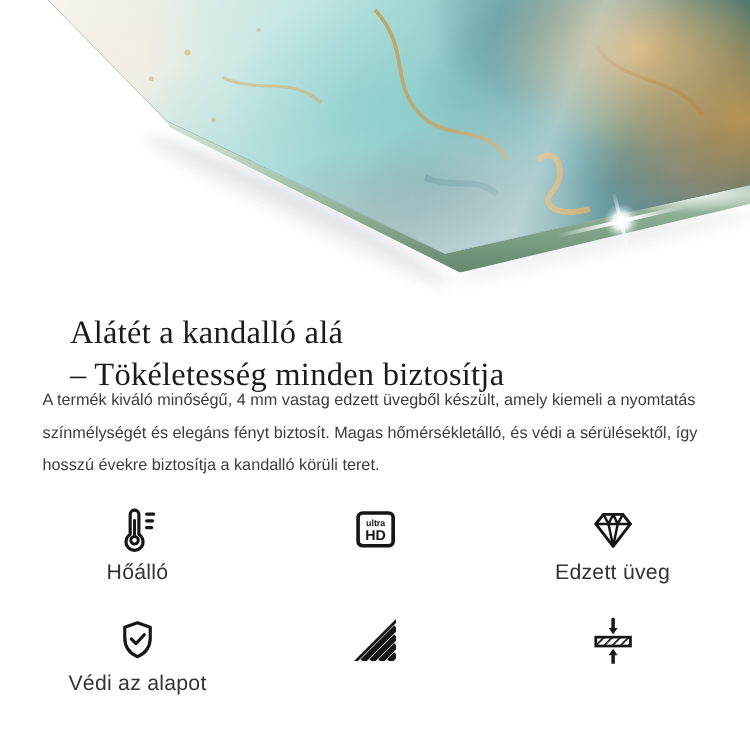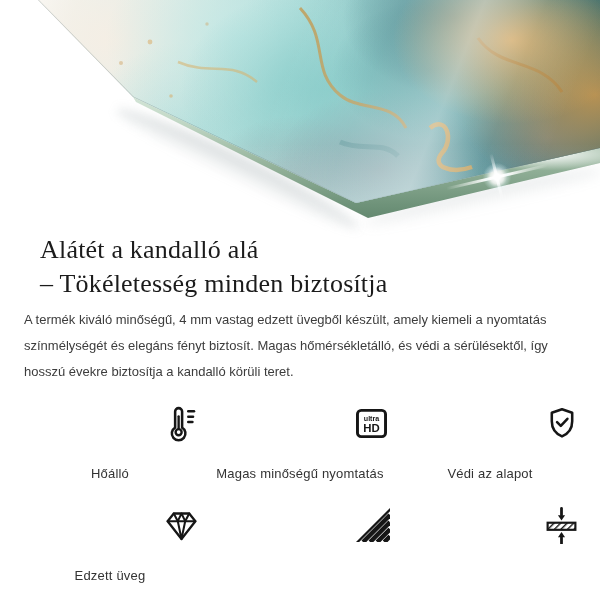--- a/index.html
+++ b/index.html
@@ -67,33 +67,33 @@
     width:28px;height:28px;transform:translate(-50%,-50%);
     background:radial-gradient(circle,#ffffff 0 16%,rgba(255,255,255,.8) 34%,rgba(230,248,250,.35) 52%,rgba(255,255,255,0) 72%);
   }
   
   .headline{
     position:absolute;left:40px;top:233px;
     font-family:"Liberation Serif","DejaVu Serif",serif;
     font-size:26px;line-height:34px;font-weight:400;color:#1b1b1b;letter-spacing:.2px;
   }
   .desc{
-    position:absolute;left:24px;top:307px;width:528px;
+    position:absolute;left:34px;top:307px;width:528px;
     font-size:13px;line-height:26px;color:#3c3c3c;
   }
   
   .features{
     position:absolute;left:15px;top:403px;width:570px;
     display:grid;grid-template-columns:repeat(3,1fr);row-gap:24px;
     justify-items:center;text-align:center;
   }
   .cell{width:180px;}
-  .ficon{height:40px;display:flex;align-items:center;justify-content:flex-end;}
+  .ficon{height:40px;display:flex;align-items:center;justify-content:center;}
   .ficon svg{display:block;}
-  .flabel{margin-top:23px;font-size:13px;color:#333333;letter-spacing:.2px;}
+  .flabel{margin-top:5px;font-size:17px;color:#333333;letter-spacing:.2px;}
   .ic{stroke:#161616;fill:none;stroke-linecap:round;stroke-linejoin:round;}
   .badge-t{font-family:"Liberation Sans",sans-serif;font-weight:bold;fill:#161616;}
 </style>
 </head>
 <body>
 
 <div class="stage">
 
   <div class="hero">
     <div class="shadow shadow-left"></div>
@@ -118,21 +118,21 @@
       <div class="sheen"></div>
     </div>
 
     <div class="glint">
       <span class="ray-a"></span>
       <span class="ray-b"></span>
       <span class="core"></span>
     </div>
   </div>
 
-  <h1 class="headline" style="margin:0;">
+  <h1 class="headline" style="margin:16px;">
     <span style="display:block">Alátét a kandalló alá</span>
     <span style="display:block">– Tökéletesség minden biztosítja</span>
   </h1>
 
   <p class="desc" style="margin:0;">A termék kiváló minőségű, 4 mm vastag edzett üvegből készült, amely kiemeli a nyomtatás színmélységét és elegáns fényt biztosít. Magas hőmérsékletálló, és védi a sérülésektől, így hosszú évekre biztosítja a kandalló körüli teret.</p>
 
   <div class="features">
 
     <div class="cell">
       <div class="ficon">
@@ -149,43 +149,42 @@
     </div>
 
     <div class="cell">
       <div class="ficon">
         <svg width="37" height="37" viewBox="0 0 24 24">
           <rect class="ic" stroke-width="1.9" x="2.9" y="3.5" width="18.2" height="17" rx="2.4"></rect>
           <text class="badge-t" x="12" y="10.3" font-size="4.6" text-anchor="middle">ultra</text>
           <text class="badge-t" x="12" y="17.6" font-size="7.4" text-anchor="middle">HD</text>
         </svg>
       </div>
-      <div class="flabel">Magas minőségű nyomtatás</div>
-    </div>
-
-    <div class="cell">
-      <div class="ficon">
-        <svg width="36" height="36" viewBox="0 0 24 24">
-          <path class="ic" stroke-width="1.7" d="M12,2.8 L18.8,5.2 V10.8 C18.8,15.7 16,19.2 12,20.9 C8,19.2 5.2,15.7 5.2,10.8 V5.2 Z"></path>
-          <path class="ic" stroke-width="1.7" d="M8.7,11.4 L11.2,13.9 L15.6,9.2"></path>
-        </svg>
-      </div>
-      <div class="flabel">Védi az alapot</div>
     </div>
 
     <div class="cell">
       <div class="ficon">
         <svg width="37" height="37" viewBox="0 0 24 24">
           <path class="ic" stroke-width="1.5" d="M7,4.2 H17 L21,9.2 L12,20.8 L3,9.2 Z"></path>
           <line class="ic" stroke-width="1.3" x1="3" y1="9.2" x2="21" y2="9.2"></line>
           <path class="ic" stroke-width="1.3" d="M7,4.2 L9.6,9.2 L12,4.2 L14.4,9.2 L17,4.2"></path>
           <path class="ic" stroke-width="1.3" d="M9.6,9.2 L12,20.8 L14.4,9.2"></path>
         </svg>
       </div>
       <div class="flabel">Edzett üveg</div>
+    </div>
+
+    <div class="cell">
+      <div class="ficon">
+        <svg width="36" height="36" viewBox="0 0 24 24">
+          <path class="ic" stroke-width="1.7" d="M12,2.8 L18.8,5.2 V10.8 C18.8,15.7 16,19.2 12,20.9 C8,19.2 5.2,15.7 5.2,10.8 V5.2 Z"></path>
+          <path class="ic" stroke-width="1.7" d="M8.7,11.4 L11.2,13.9 L15.6,9.2"></path>
+        </svg>
+      </div>
+      <div class="flabel">Védi az alapot</div>
     </div>
 
     <div class="cell">
       <div class="ficon">
         <svg width="34" height="34" viewBox="0 0 24 24">
           <defs>
             <clipPath id="triClip">
                 <polygon points="0,24 24,0 24,24"></polygon>
               </clipPath>
           </defs>

